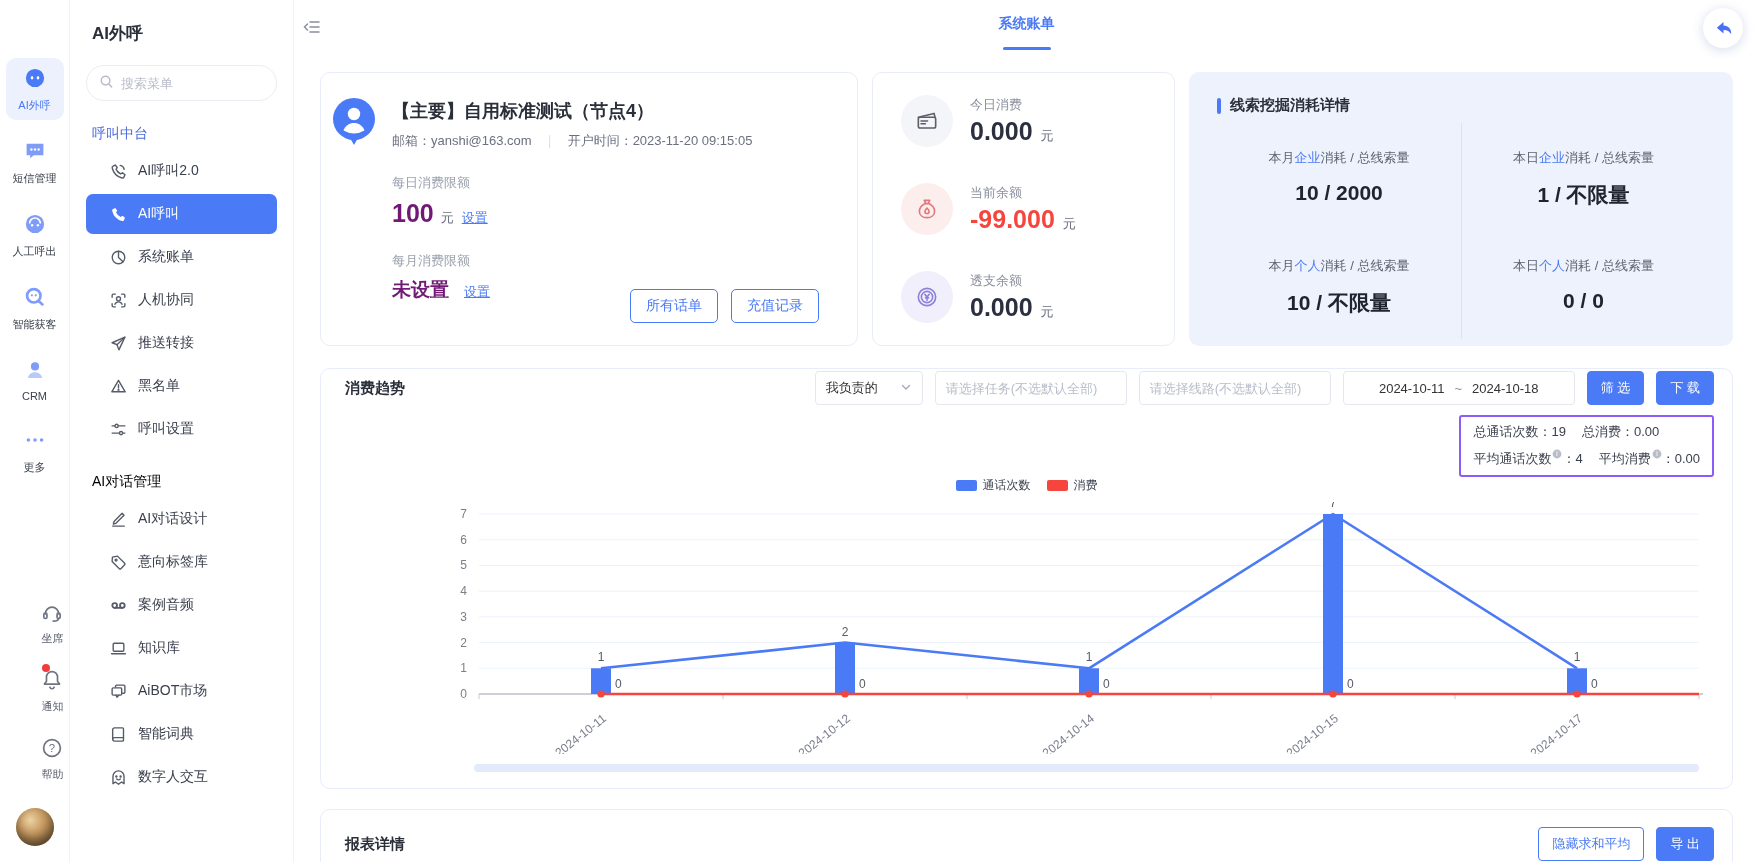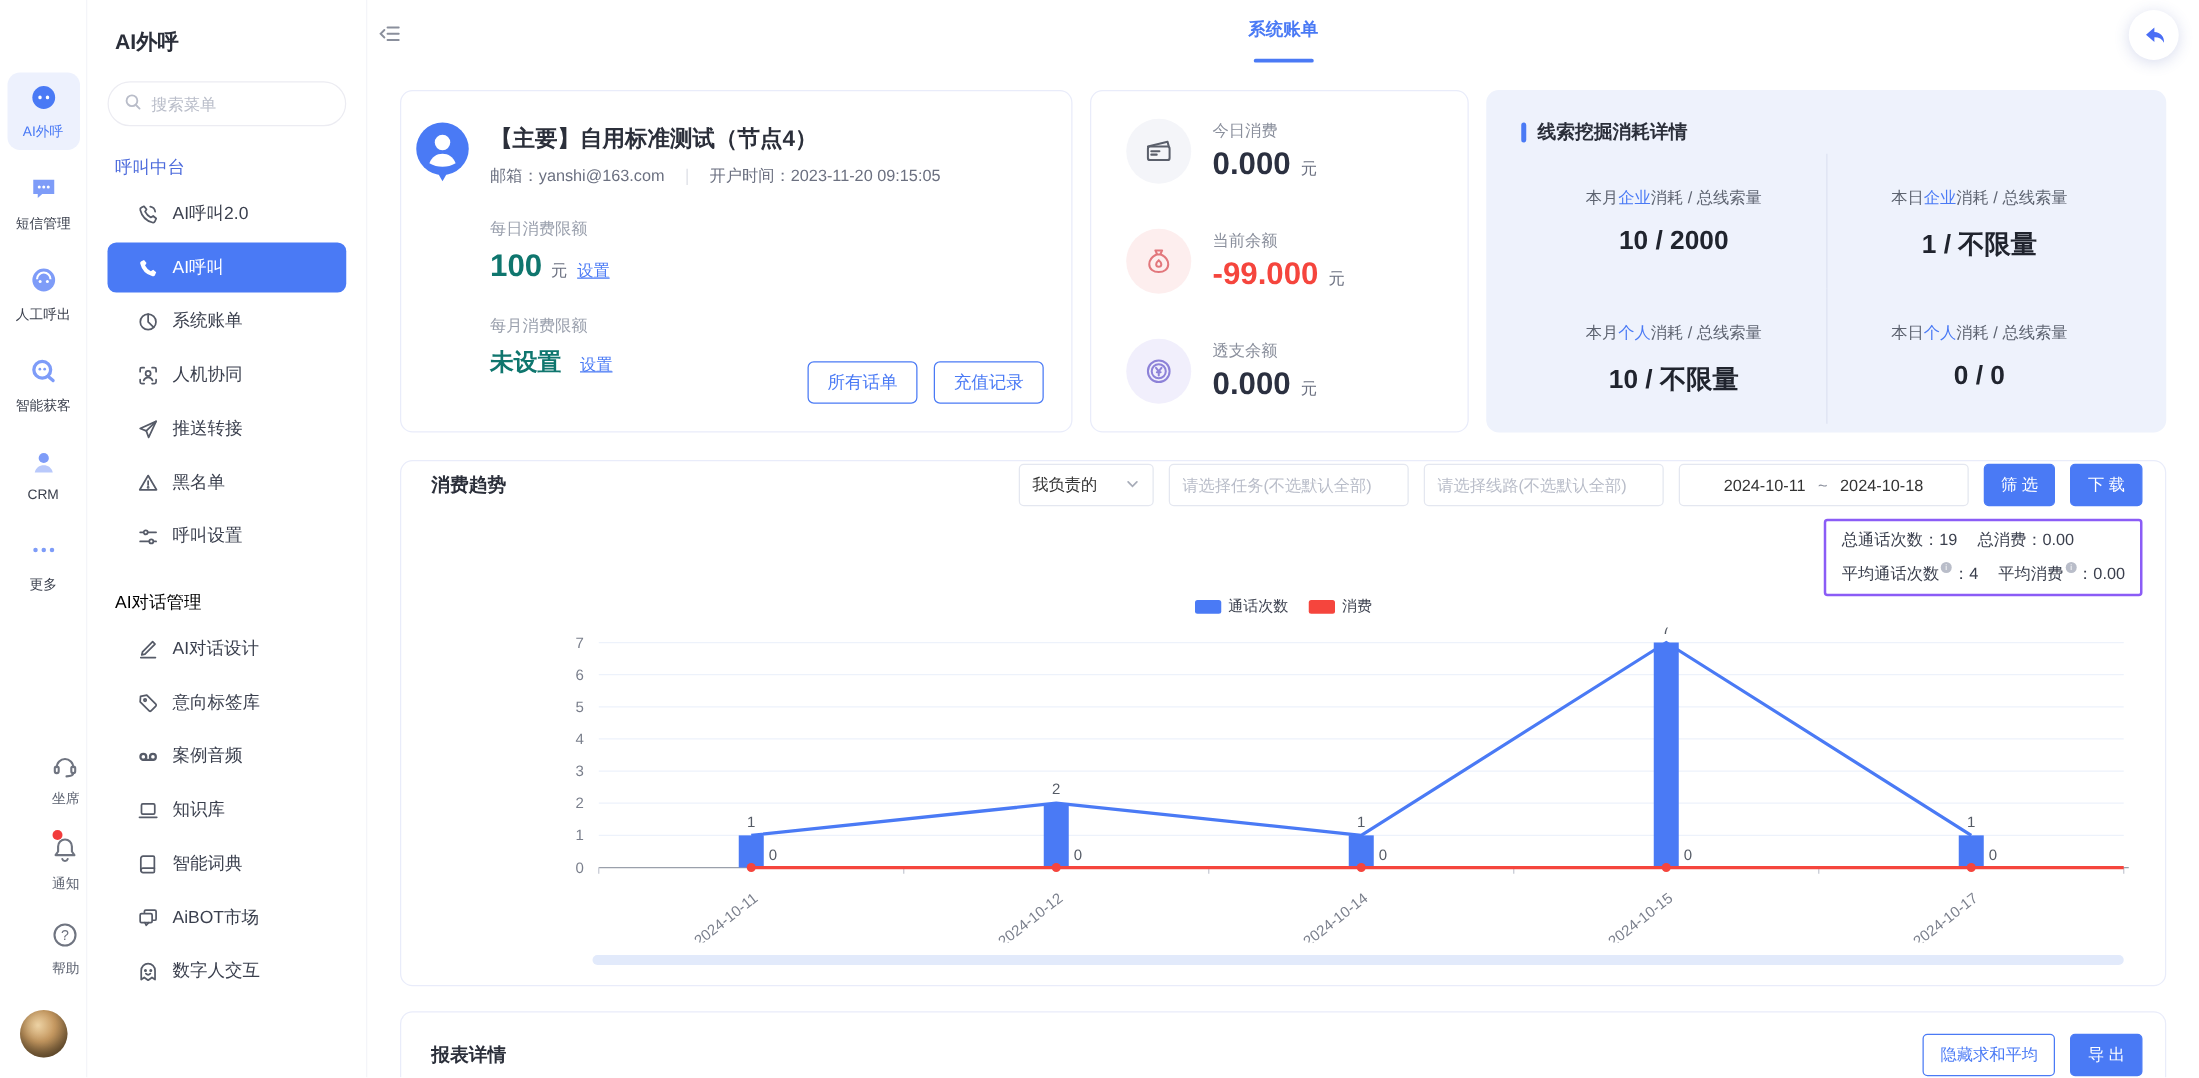--- a/index.html
+++ b/index.html
@@ -48,25 +48,25 @@
 
   
   .acct{width:538px;height:274px;padding:24px 10px;position:relative;flex:none}
   .acct-head{display:flex;gap:15px}
   .acct-title{font-size:18px;font-weight:700;color:#2b2f3a;margin:2px 0 9px}
   .acct-sub{font-size:13px;color:#6b7080}
   .acct-sub .sep{color:#d4d7e0;margin:0 8px}
   .acct-body{margin-left:61px}
   .limit-label{font-size:13px;color:#9aa0ad;margin:24px 0 7px}
   .limit-line{display:flex;align-items:baseline}
-  .limit-value{font-size:25px;font-weight:700;color:#0f766e}
+  .limit-value{font-size:25px;font-weight:700;color:#701a75}
   .limit-value.md{font-size:19px}
   .limit-unit{font-size:13px;color:#6b7080;margin:0 8px 0 7px}
   .set-link{font-size:13px;color:#4a7af5;text-decoration:underline;cursor:pointer}
-  .acct-btns{position:absolute;right:22px;bottom:22px;display:flex;gap:13px}
+  .acct-btns{position:absolute;right:38px;bottom:22px;display:flex;gap:13px}
   .btn-outline{border:1px solid #4a7af5;color:#4a7af5;background:#fff;border-radius:5px;font-size:14px;padding:7px 15px;cursor:pointer;font-family:inherit}
   .btn-primary{background:#4a7af5;color:#fff;border:1px solid #4a7af5;border-radius:5px;font-size:14px;padding:7px 15px;cursor:pointer;font-family:inherit}
 
   
   .balance{width:303px;height:274px;padding:22px 28px;display:flex;flex-direction:column;justify-content:space-between;flex:none}
   .bal-row{display:flex;align-items:center;gap:17px}
   .bal-ic{width:52px;height:52px;border-radius:50%;display:flex;align-items:center;justify-content:center;flex:none}
   .bal-label{font-size:13px;color:#8a8f9c}
   .bal-line{display:flex;align-items:baseline;margin-top:3px}
   .bal-value{font-size:25px;font-weight:700;color:#2b3040}
@@ -308,35 +308,35 @@
           <svg width="17" height="17" viewBox="0 0 16 16" fill="none" stroke="currentColor" stroke-width="1.3" stroke-linecap="round">
             <rect x="3" y="3" width="10" height="7.6" rx="1"></rect>
             <path d="M1.5 13h13"></path>
           </svg>
         </span>
       <span>知识库</span>
     </div>
     <div class="menu-item">
       <span class="mi">
           <svg width="17" height="17" viewBox="0 0 16 16" fill="none" stroke="currentColor" stroke-width="1.3" stroke-linecap="round" stroke-linejoin="round">
-            <path d="M4.2 1.8h7.6a.9.9 0 0 1 .9.9v10.6a.9.9 0 0 1-.9.9H4.2a1.7 1.7 0 0 1-1.7-1.7V3.5a1.7 1.7 0 0 1 1.7-1.7z"></path>
-            <path d="M2.5 12.5a1.7 1.7 0 0 1 1.7-1.6h8.5"></path>
-          </svg>
-        </span>
-      <span>智能词典</span>
-    </div>
-    <div class="menu-item">
-      <span class="mi">
-          <svg width="17" height="17" viewBox="0 0 16 16" fill="none" stroke="currentColor" stroke-width="1.3" stroke-linecap="round" stroke-linejoin="round">
             <path d="M5.2 3.8V3a1 1 0 0 1 1-1h6.8a1 1 0 0 1 1 1v5.6a1 1 0 0 1-1 1h-1.2"></path>
             <rect x="2" y="4.6" width="9" height="6.8" rx="1"></rect>
             <path d="m5.6 11.4 1 2 1.8-2"></path>
           </svg>
         </span>
       <span>AiBOT市场</span>
+    </div>
+    <div class="menu-item">
+      <span class="mi">
+          <svg width="17" height="17" viewBox="0 0 16 16" fill="none" stroke="currentColor" stroke-width="1.3" stroke-linecap="round" stroke-linejoin="round">
+            <path d="M4.2 1.8h7.6a.9.9 0 0 1 .9.9v10.6a.9.9 0 0 1-.9.9H4.2a1.7 1.7 0 0 1-1.7-1.7V3.5a1.7 1.7 0 0 1 1.7-1.7z"></path>
+            <path d="M2.5 12.5a1.7 1.7 0 0 1 1.7-1.6h8.5"></path>
+          </svg>
+        </span>
+      <span>智能词典</span>
     </div>
     <div class="menu-item">
       <span class="mi">
           <svg width="17" height="17" viewBox="0 0 16 16" fill="none" stroke="currentColor" stroke-width="1.3" stroke-linecap="round" stroke-linejoin="round">
             <path d="M8 1.8a5.2 5.2 0 0 1 5.2 5.2v6.8l-2.3-1.6L8 14.3l-2.9-2.1-2.3 1.6V7A5.2 5.2 0 0 1 8 1.8z"></path>
             <circle cx="6" cy="7" r=".5" fill="currentColor"></circle>
             <circle cx="10" cy="7" r=".5" fill="currentColor"></circle>
             <path d="M6.3 9.4c.5.5 1.1.8 1.7.8s1.2-.3 1.7-.8"></path>
           </svg>
         </span>

